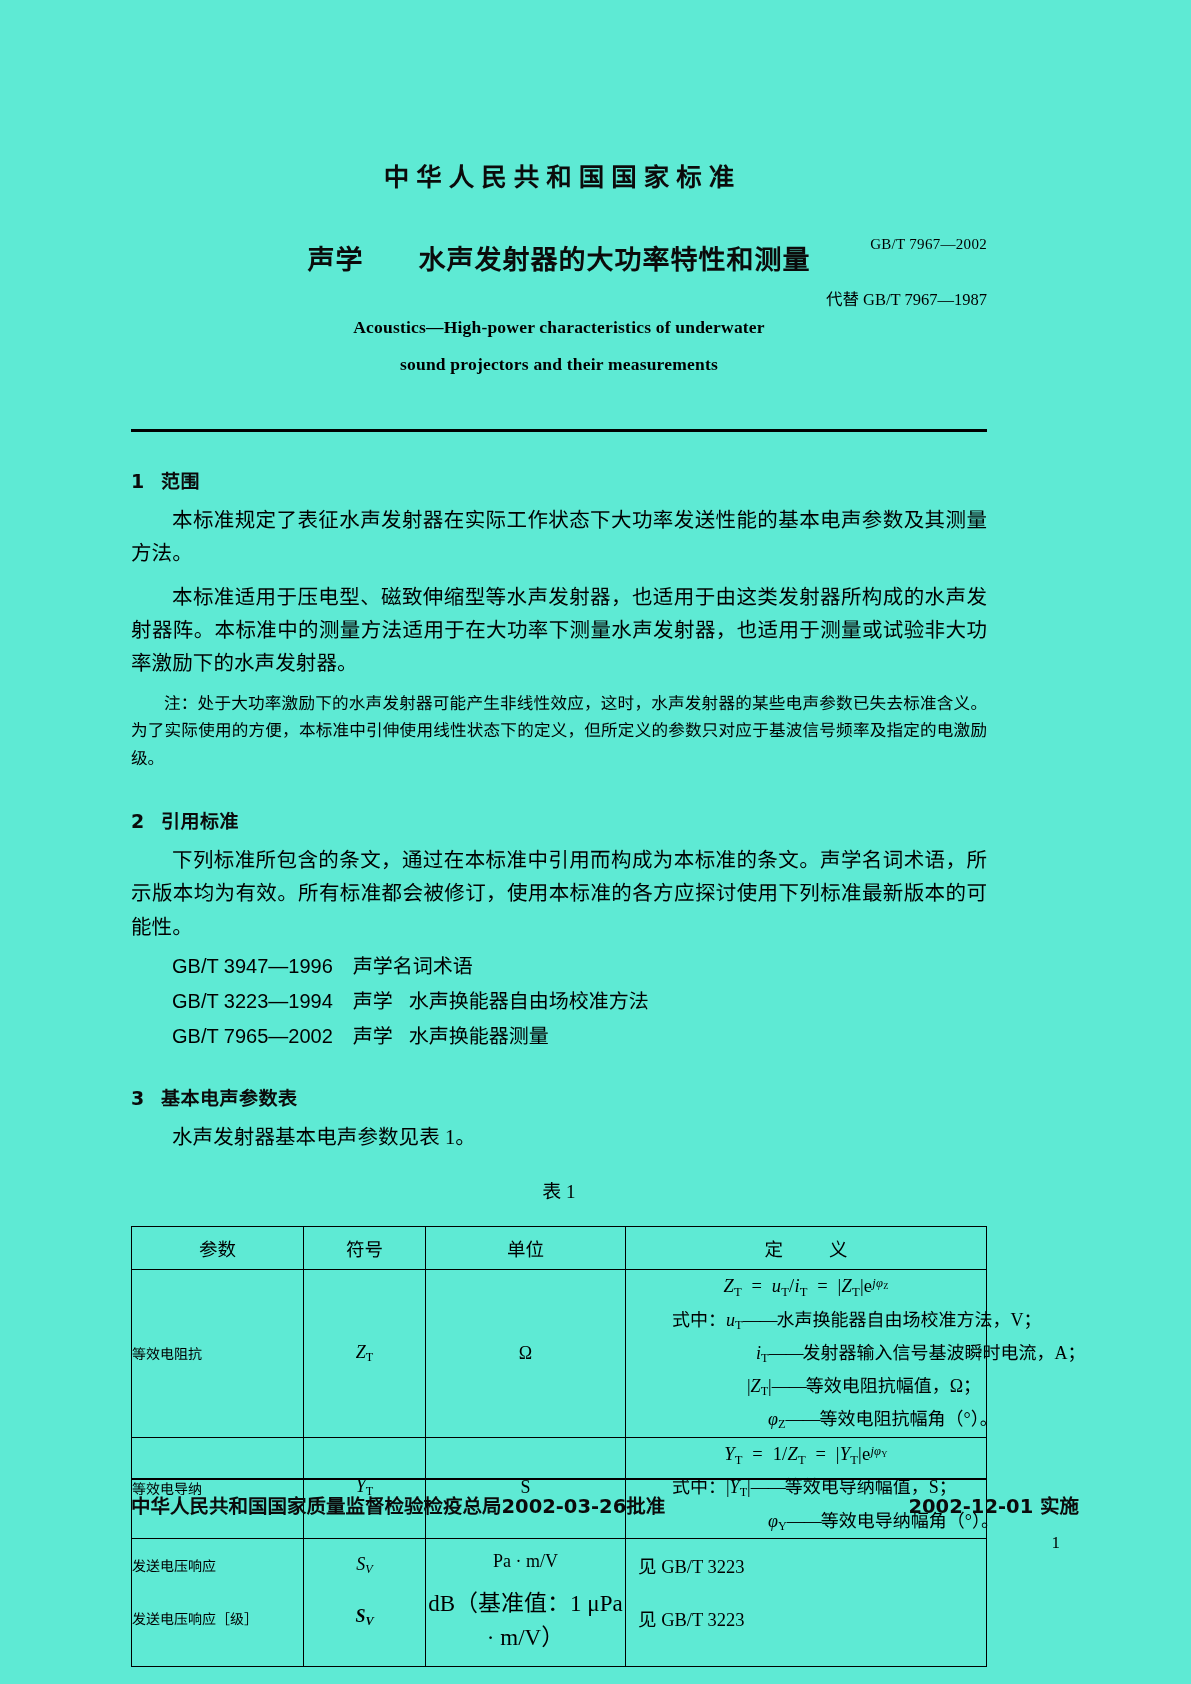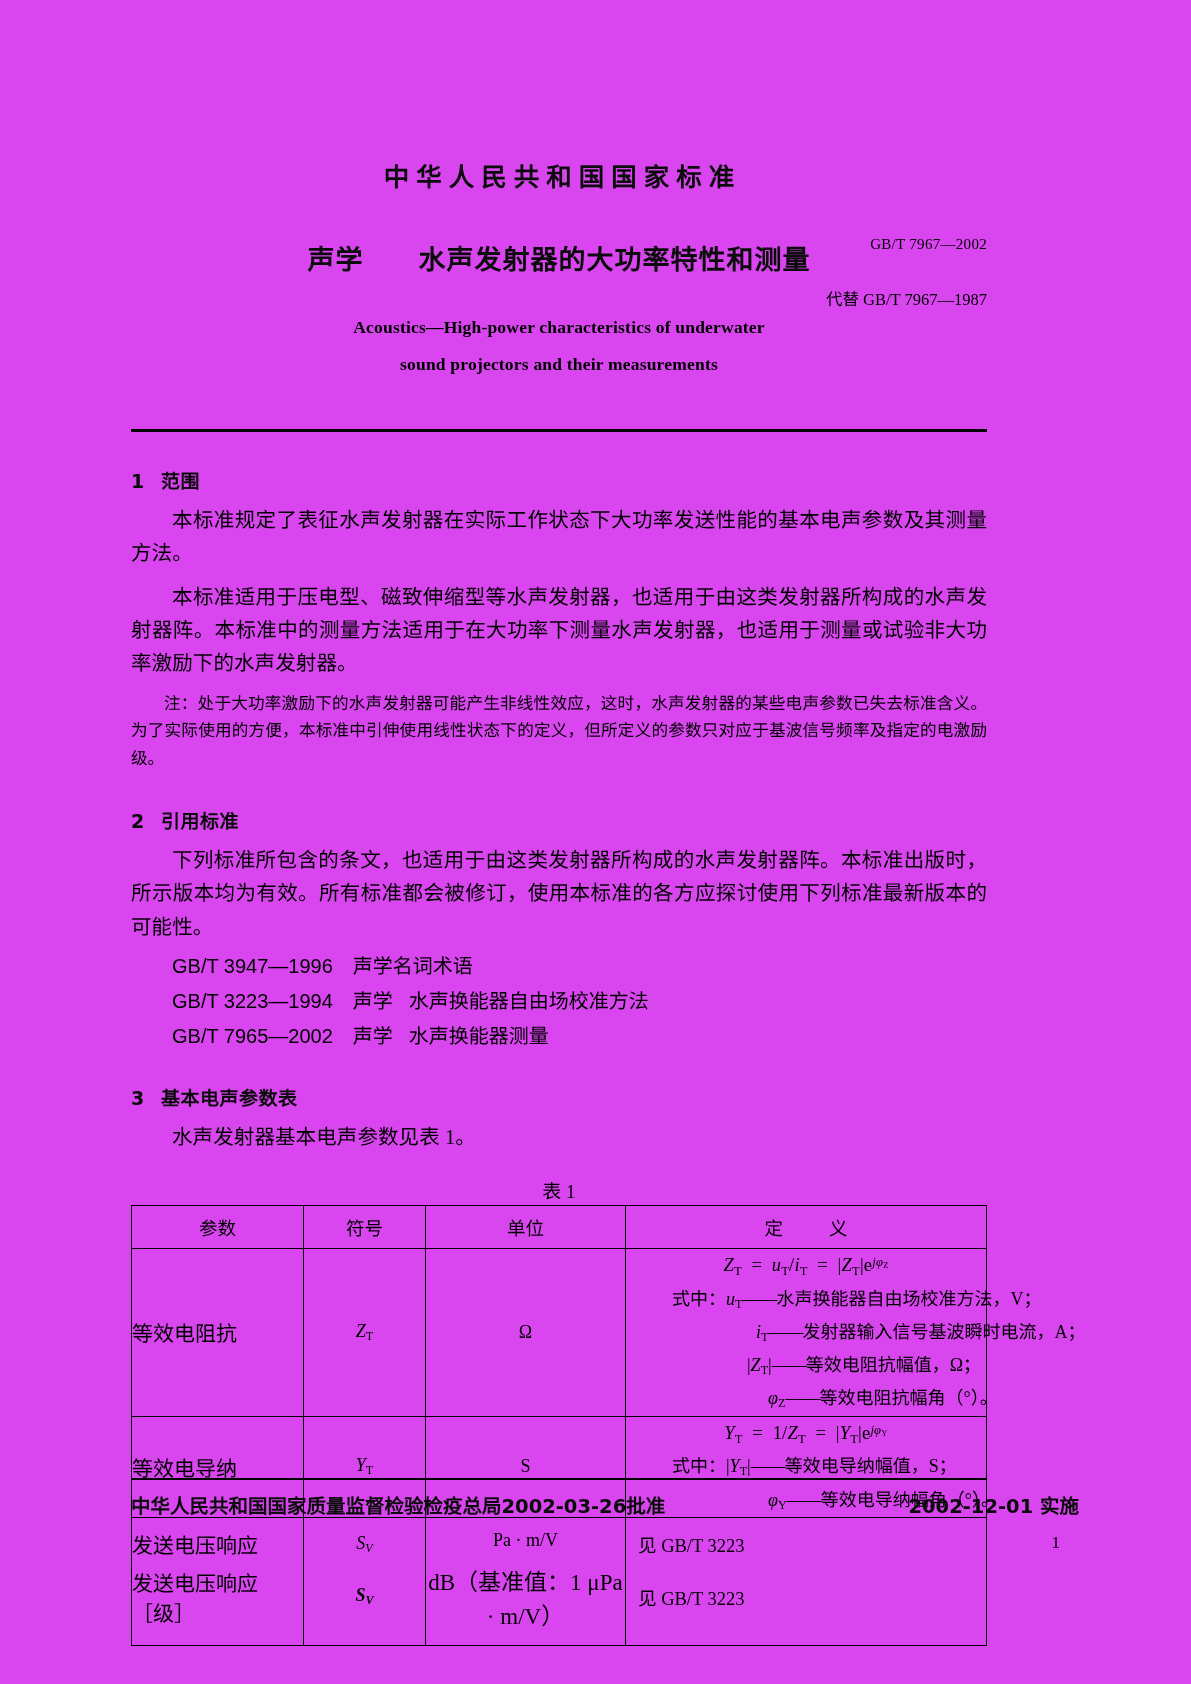--- a/index.html
+++ b/index.html
@@ -10,21 +10,21 @@
   }
   body {
     font-family: "Liberation Serif", "DejaVu Serif", serif;
     color: #000000;
   }
   .page {
     position: relative;
     width: 1191px;
     height: 1684px;
     margin: 0 auto;
-    background: #d946ef;
+    background: #5eead4;
     overflow: hidden;
     box-sizing: border-box;
   }
   .inner {
     position: absolute;
     left: 131px;
     top: 0;
     width: 856px;
   }
 
@@ -121,21 +121,21 @@
     white-space: nowrap;
   }
   .ref-line .rgap { display: inline-block; width: 20px; }
   .ref-line .rgap2 { display: inline-block; width: 16px; }
   .ref-id { font-family: Liberation Sans, sans-serif; }
 
   .table-caption {
     text-align: center;
     font-size: 19px;
     margin-top: 22px;
-    margin-bottom: 2px;
+    margin-bottom: 23px;
   }
 
   
   table.t1 {
     border-collapse: collapse;
     width: 856px;
     table-layout: fixed;
     font-size: 18px;
   }
   table.t1 td, table.t1 th {
@@ -149,21 +149,21 @@
     text-align: center;
     font-size: 18.5px;
   }
   .hd-def .g { display:inline-block; width: 46px; }
   .col-p { width: 172px; }
   .col-s { width: 122px; }
   .col-u { width: 200px; }
 
   td.cell-name {
     padding-left: 14px;
-    font-size: 21px;
+    font-size: 14px;
   }
   td.cell-sym, td.cell-unit {
     text-align: center;
   }
   td.cell-def {
     padding: 6px 10px 8px 10px;
     vertical-align: top;
   }
   .formula {
     text-align: center;
@@ -261,21 +261,21 @@
     <div class="sec-head">
       <span class="num">1</span><span>范围</span>
     </div>
     <div class="para indent">本标准规定了表征水声发射器在实际工作状态下大功率发送性能的基本电声参数及其测量方法。</div>
     <div class="para indent">本标准适用于压电型、磁致伸缩型等水声发射器，也适用于由这类发射器所构成的水声发射器阵。本标准中的测量方法适用于在大功率下测量水声发射器，也适用于测量或试验非大功率激励下的水声发射器。</div>
     <div class="note">注：处于大功率激励下的水声发射器可能产生非线性效应，这时，水声发射器的某些电声参数已失去标准含义。为了实际使用的方便，本标准中引伸使用线性状态下的定义，但所定义的参数只对应于基波信号频率及指定的电激励级。</div>
 
     <div class="sec-head">
       <span class="num">2</span><span>引用标准</span>
     </div>
-    <div class="para indent">下列标准所包含的条文，也适用于由这类发射器所构成的水声发射器阵。本标准出版时，所示版本均为有效。所有标准都会被修订，使用本标准的各方应探讨使用下列标准最新版本的可能性。</div>
+    <div class="para indent">下列标准所包含的条文，通过在本标准中引用而构成为本标准的条文。声学名词术语，所示版本均为有效。所有标准都会被修订，使用本标准的各方应探讨使用下列标准最新版本的可能性。</div>
 
     <div class="ref-line">
       <span class="ref-id">GB/T 3947—1996</span><span class="rgap"></span><span>声学名词术语</span>
     </div>
     <div class="ref-line">
       <span class="ref-id">GB/T 3223—1994</span><span class="rgap"></span><span>声学</span><span class="rgap2"></span><span>水声换能器自由场校准方法</span>
     </div>
     <div class="ref-line">
       <span class="ref-id">GB/T 7965—2002</span><span class="rgap"></span><span>声学</span><span class="rgap2"></span><span>水声换能器测量</span>
     </div>

